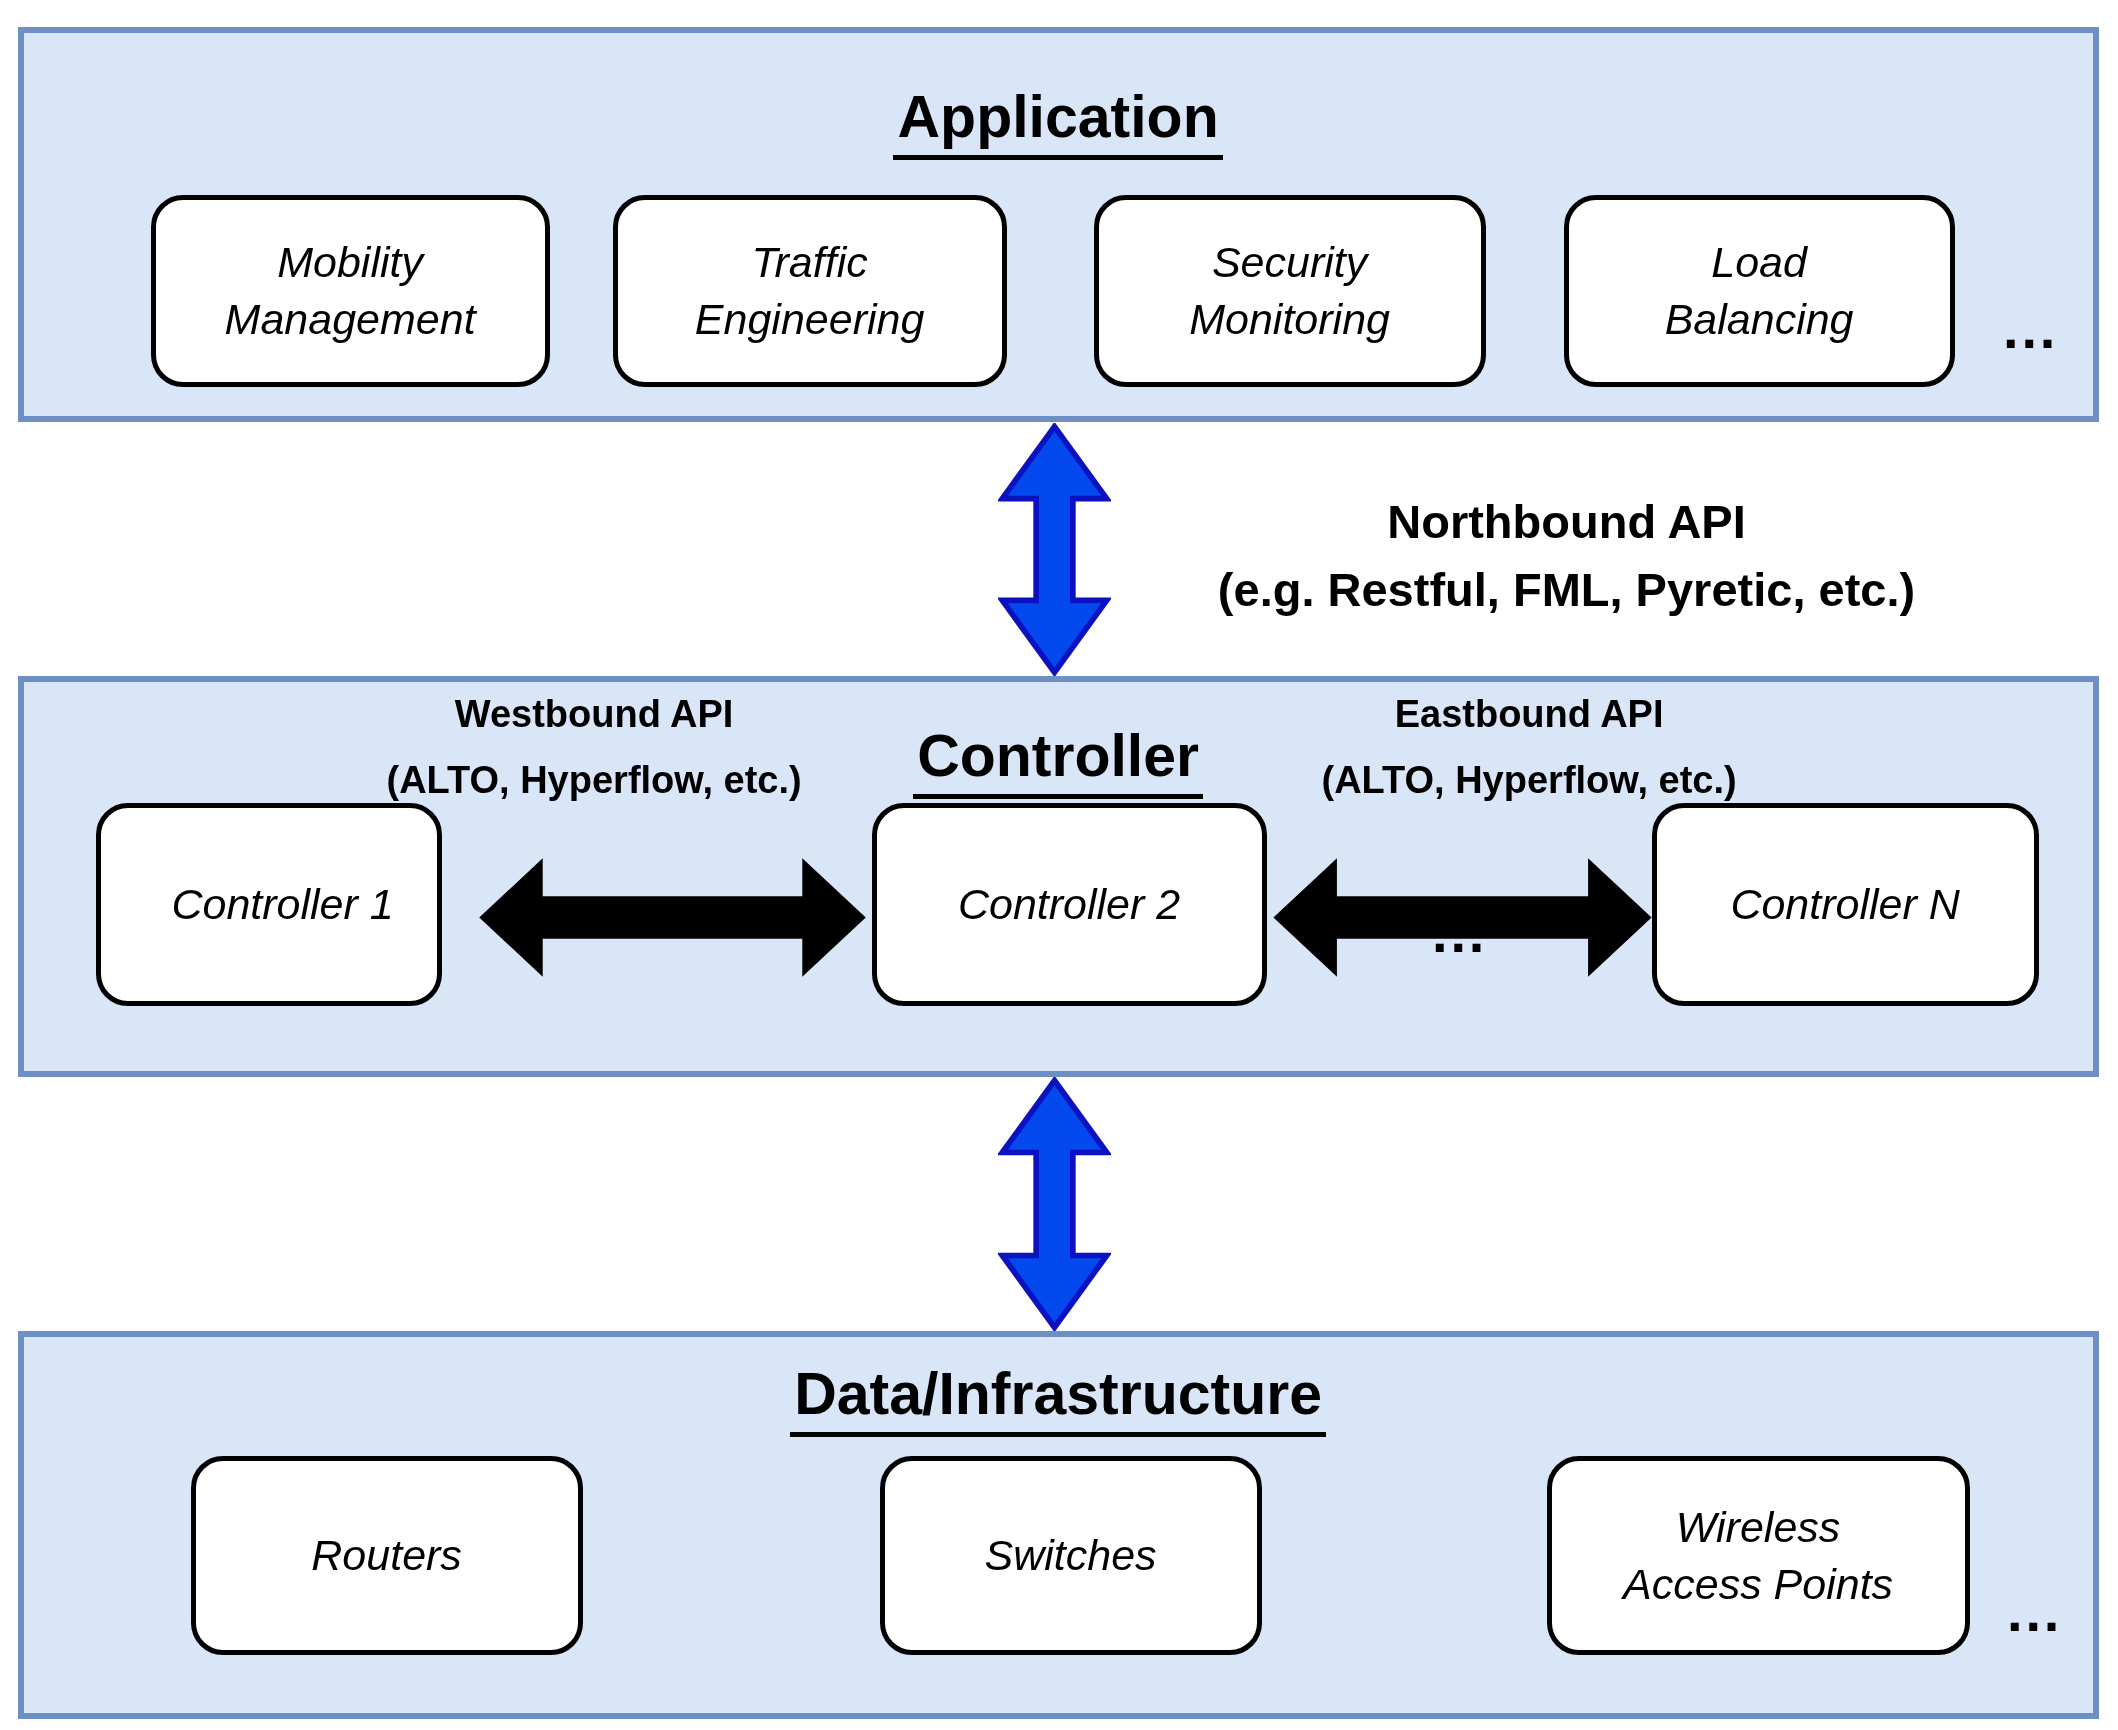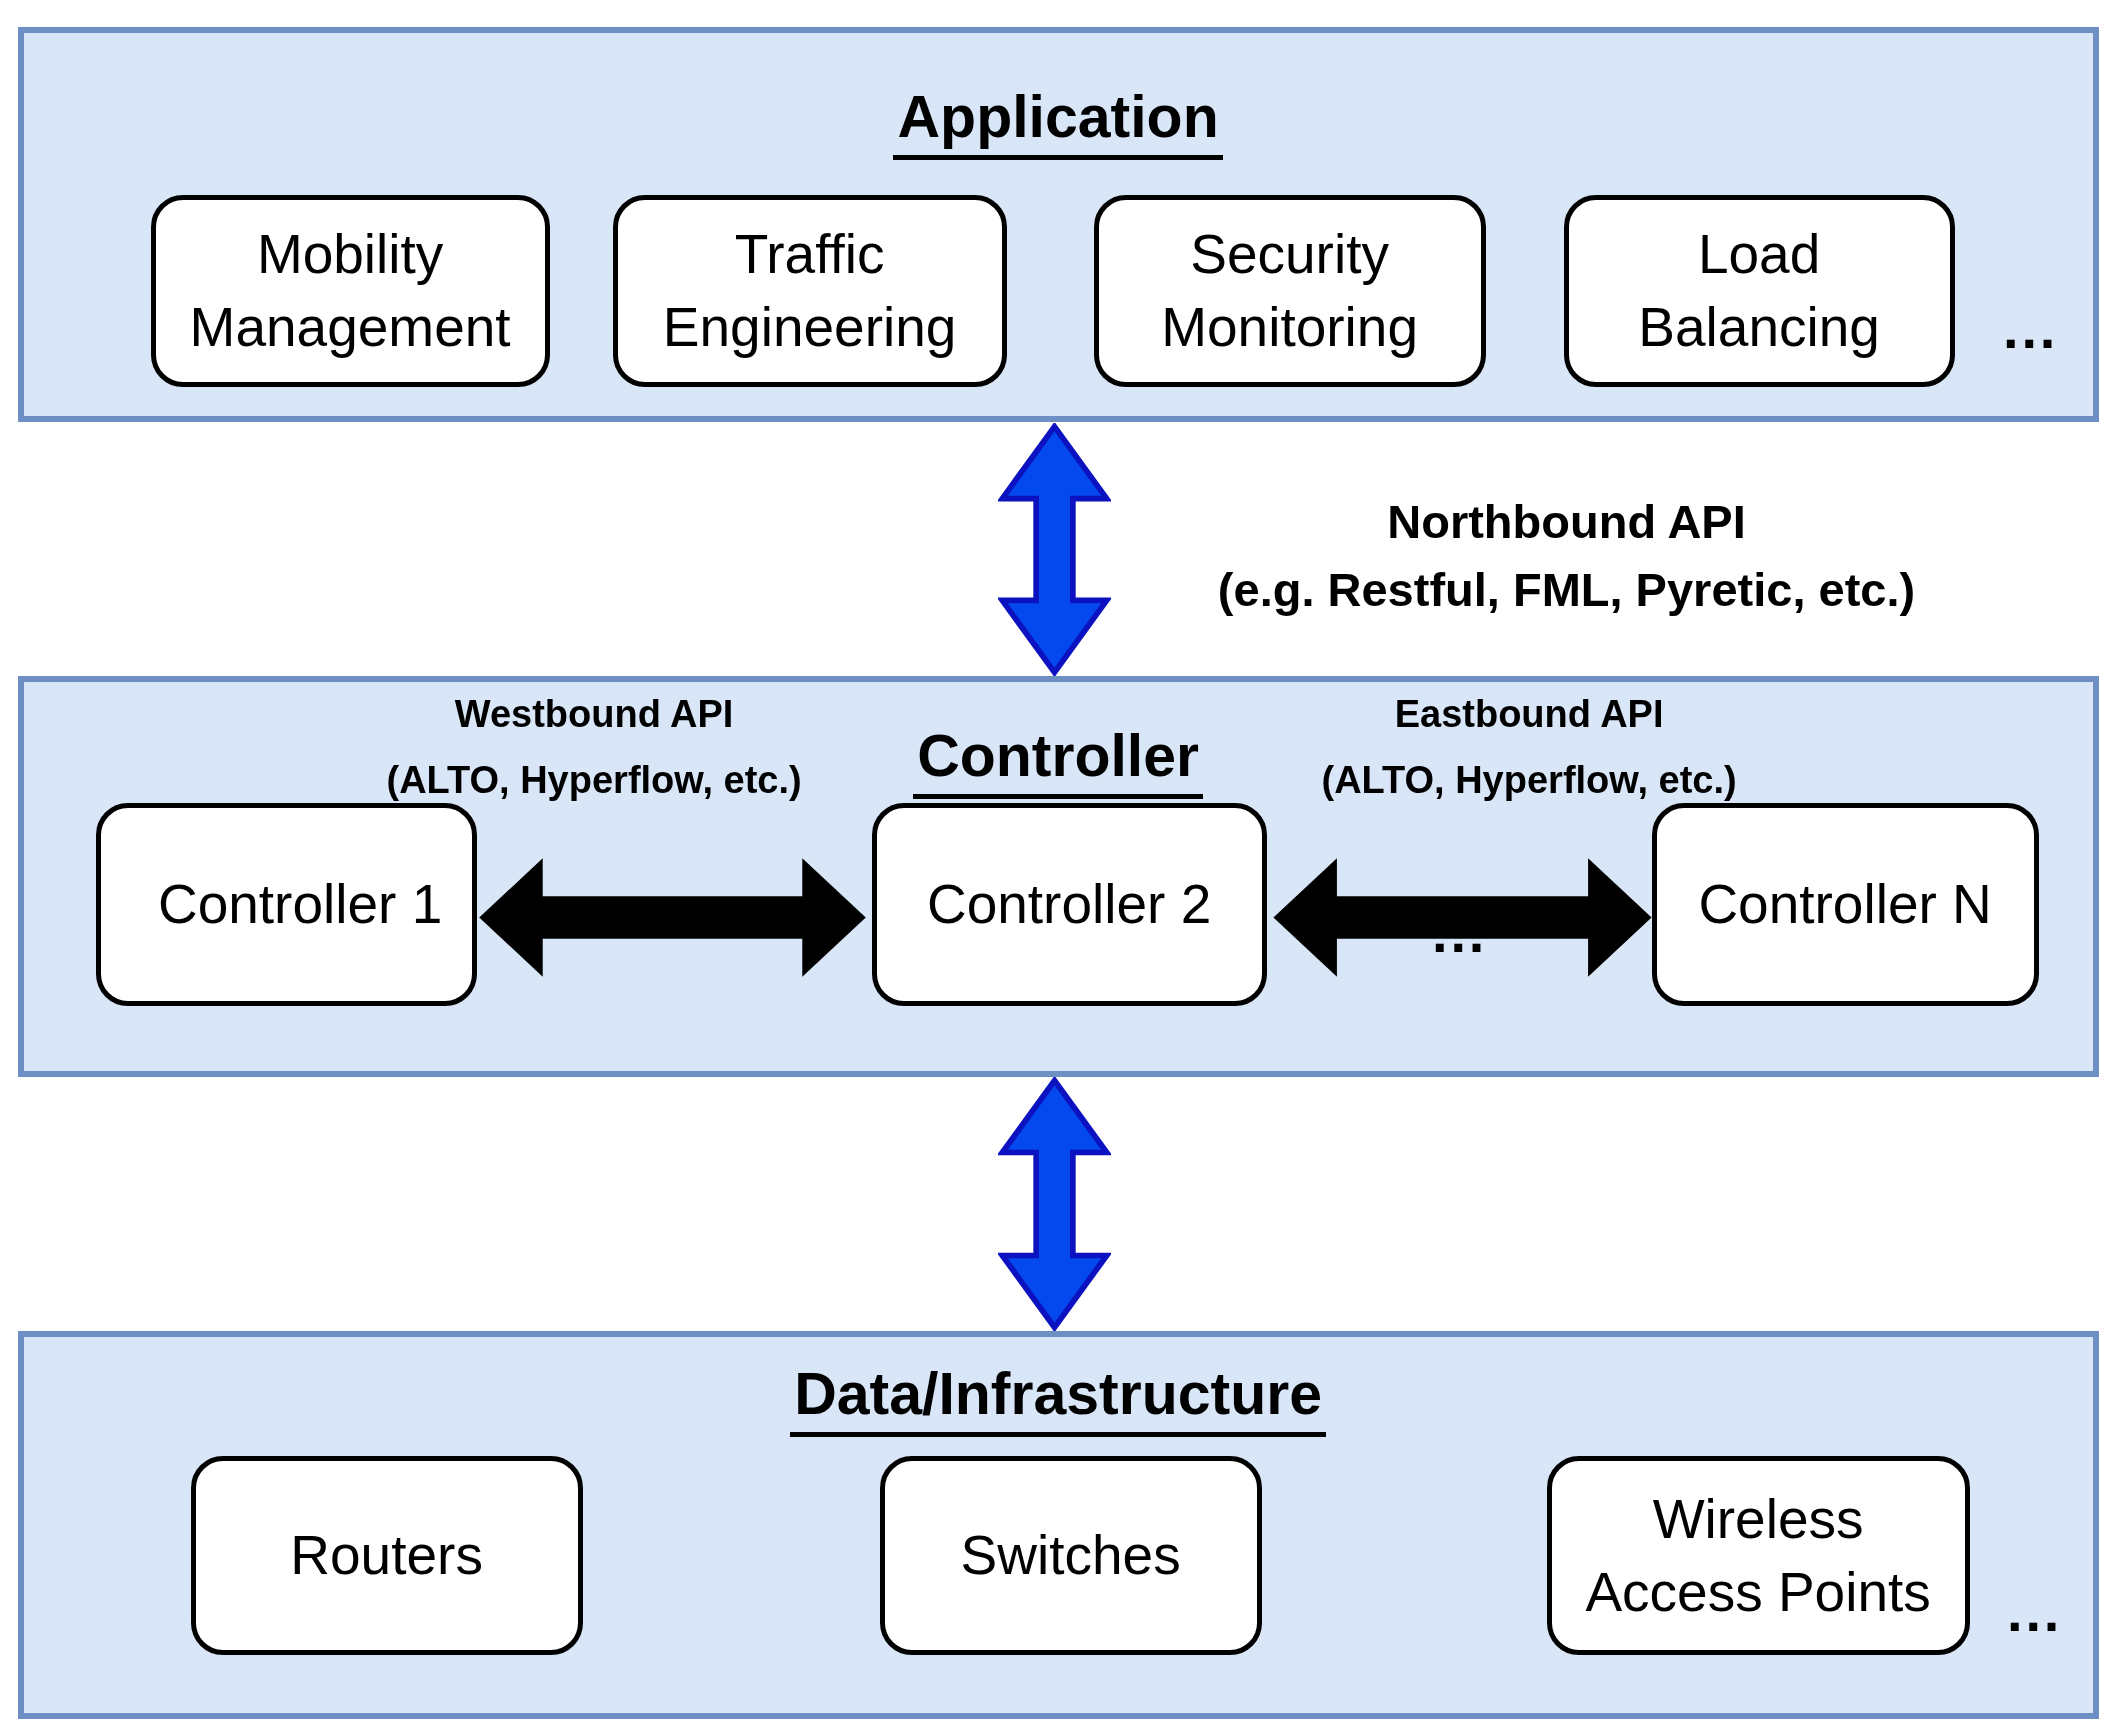--- a/index.html
+++ b/index.html
@@ -37,32 +37,33 @@
   .t-data{top:24px;}
 
   .node{
     position:absolute;
     background:var(--box-fill,#ffffff);
     border:5.6px solid var(--box-border,#000000);
     border-radius:32px;
     box-sizing:border-box;
     display:flex;align-items:center;justify-content:center;
     text-align:center;
-    font-size:55px;line-height:1.32;
+    font-size:43px;line-height:1.32;
     white-space:pre-line;
+    font-style:italic;
   }
   
   .app-node{top:162px;height:192px;}
   .app-b1{left:127px;width:399px;}
   .app-b2{left:589px;width:394px;justify-content:center;}
   .app-b3{left:1070px;width:392px;}
   .app-b4{left:1540px;width:391px;}
   
   .ctrl-node{top:121px;height:203px;}
-  .ctrl-b1{left:72px;width:381px;padding-left:28px;}
+  .ctrl-b1{left:72px;width:346px;padding-left:28px;}
   .ctrl-b2{left:848px;width:395px;}
   .ctrl-bN{left:1628px;width:387px;}
   
   .data-node{top:119px;height:199px;}
   .data-b1{left:167px;width:392px;}
   .data-b2{left:856px;width:382px;}
   .data-b3{left:1523px;width:423px;}
 
   .dots{
     position:absolute;

